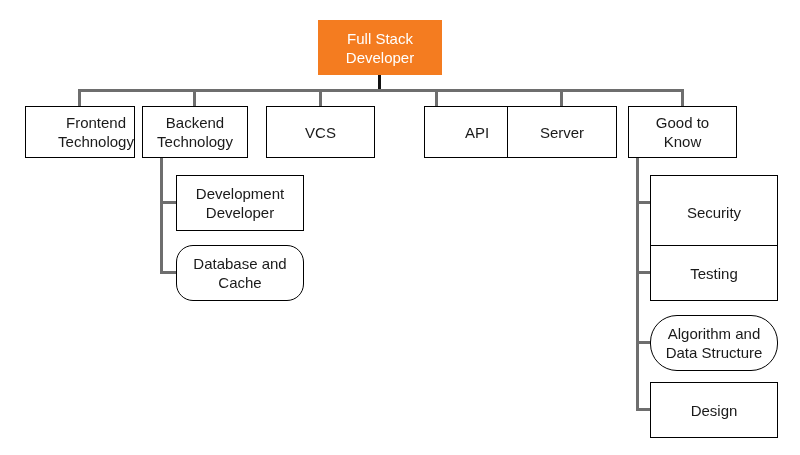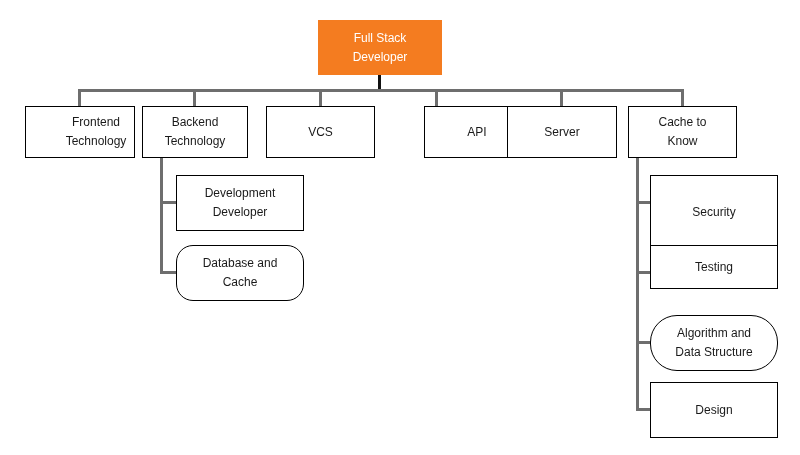--- a/index.html
+++ b/index.html
@@ -14,21 +14,21 @@
   .node {
     position: absolute;
     box-sizing: border-box;
     border: 1.5px solid var(--node-border, #000000);
     background: var(--node-fill, #ffffff);
     color: var(--node-text, #1a1a1a);
     display: flex;
     align-items: center;
     justify-content: center;
     text-align: center;
-    font-size: 12px;
+    font-size: 15px;
     line-height: 19px;
     white-space: pre-line;
   }
   .node.root {
     border: none;
     background: var(--root-fill, #F47C20);
     color: var(--root-text, #ffffff);
   }
   .conn {
     position: absolute;
@@ -63,27 +63,27 @@
   <div class="node root" style="left:318px; top:20px; width:124px; height:55px;">Full Stack
 Developer</div>
 
   <div class="node" style="left:25px; top:106px; width:110px; height:52px;padding-left:32px;">Frontend
 Technology</div>
   <div class="node" style="left:142px; top:106px; width:106px; height:52px;">Backend
 Technology</div>
   <div class="node" style="left:266px; top:106px; width:109px; height:52px;">VCS</div>
   <div class="node" style="left:384px; top:106px; width:106px; height:52px;margin-left:40px;">API</div>
   <div class="node" style="left:507px; top:106px; width:110px; height:52px;">Server</div>
-  <div class="node" style="left:628px; top:106px; width:109px; height:52px;">Cache to
+  <div class="node" style="left:628px; top:106px; width:109px; height:52px;">Good to
 Know</div>
 
   <div class="node" style="left:176px; top:175px; width:128px; height:56px;">Development
 Developer</div>
   <div class="node" style="left:176px; top:245px; width:128px; height:56px;border-radius:17px;">Database and
 Cache</div>
 
   <div class="node" style="left:650px; top:175px; width:128px; height:74px;">Security</div>
-  <div class="node" style="left:650px; top:245px; width:128px; height:44px;">Testing</div>
+  <div class="node" style="left:650px; top:245px; width:128px; height:56px;">Testing</div>
   <div class="node" style="left:650px; top:315px; width:128px; height:56px;border-radius:27px;">Algorithm and
 Data Structure</div>
   <div class="node" style="left:650px; top:382px; width:128px; height:56px;">Design</div>
 
 </div>
 
 </body></html>

